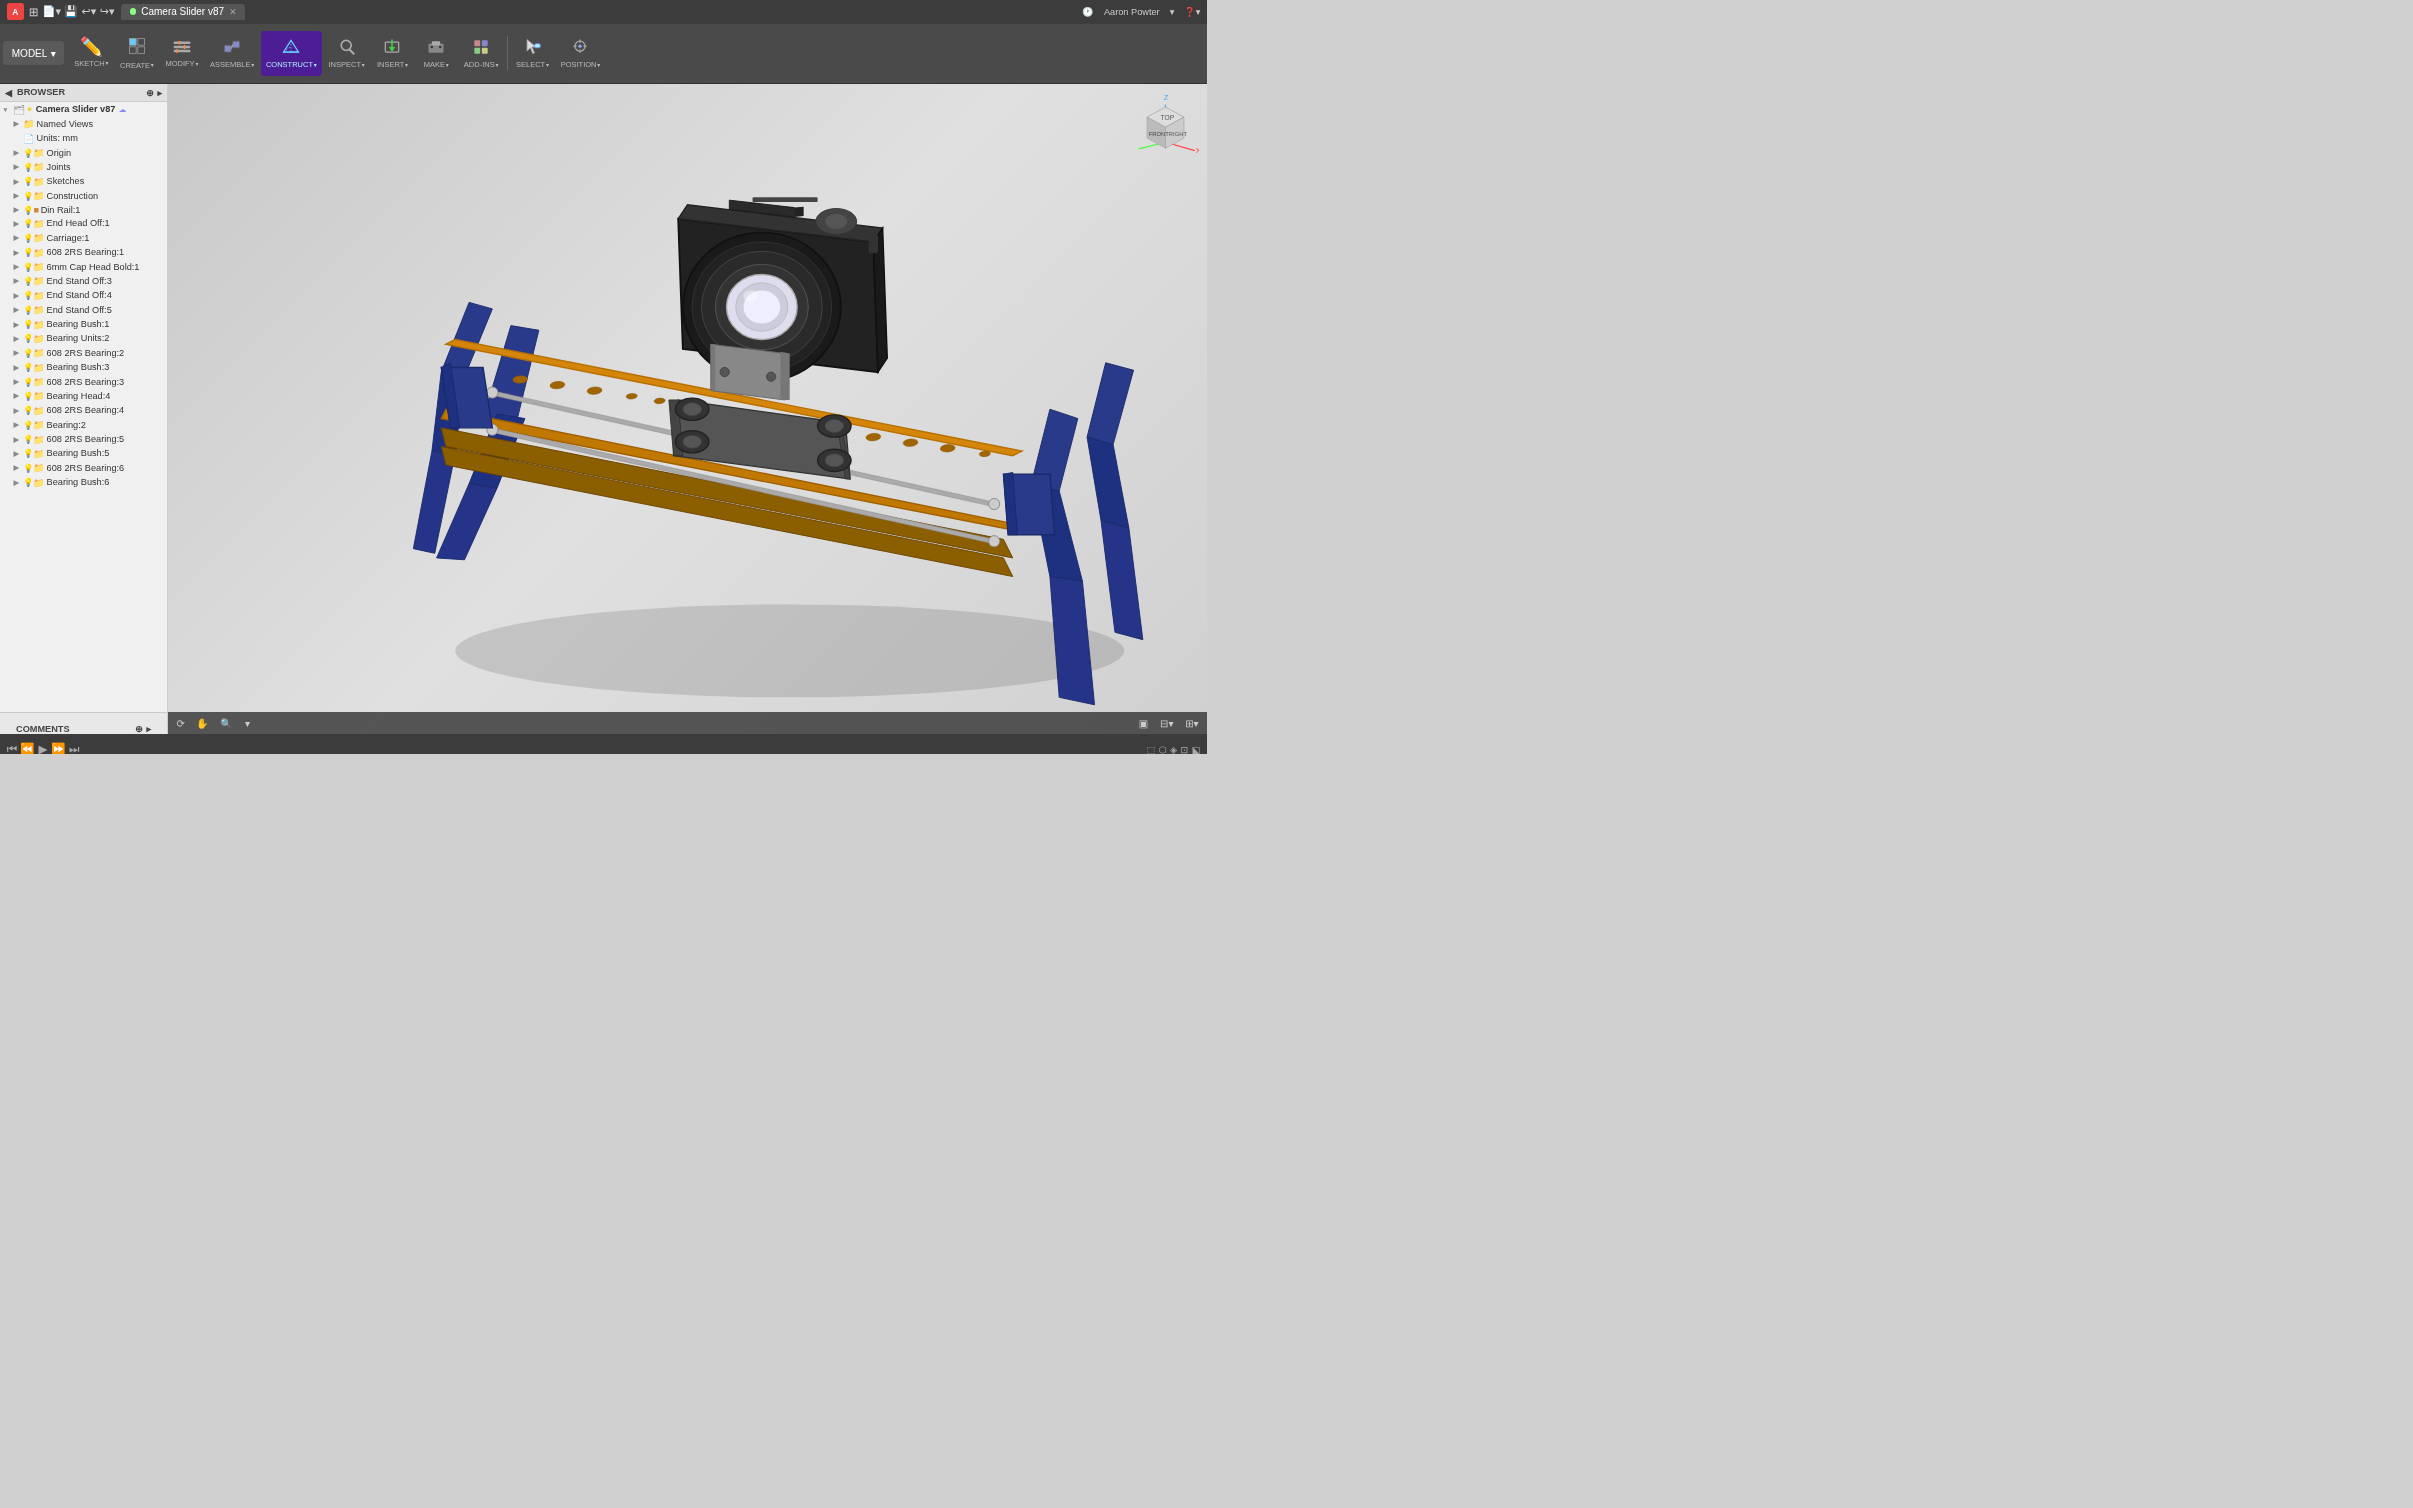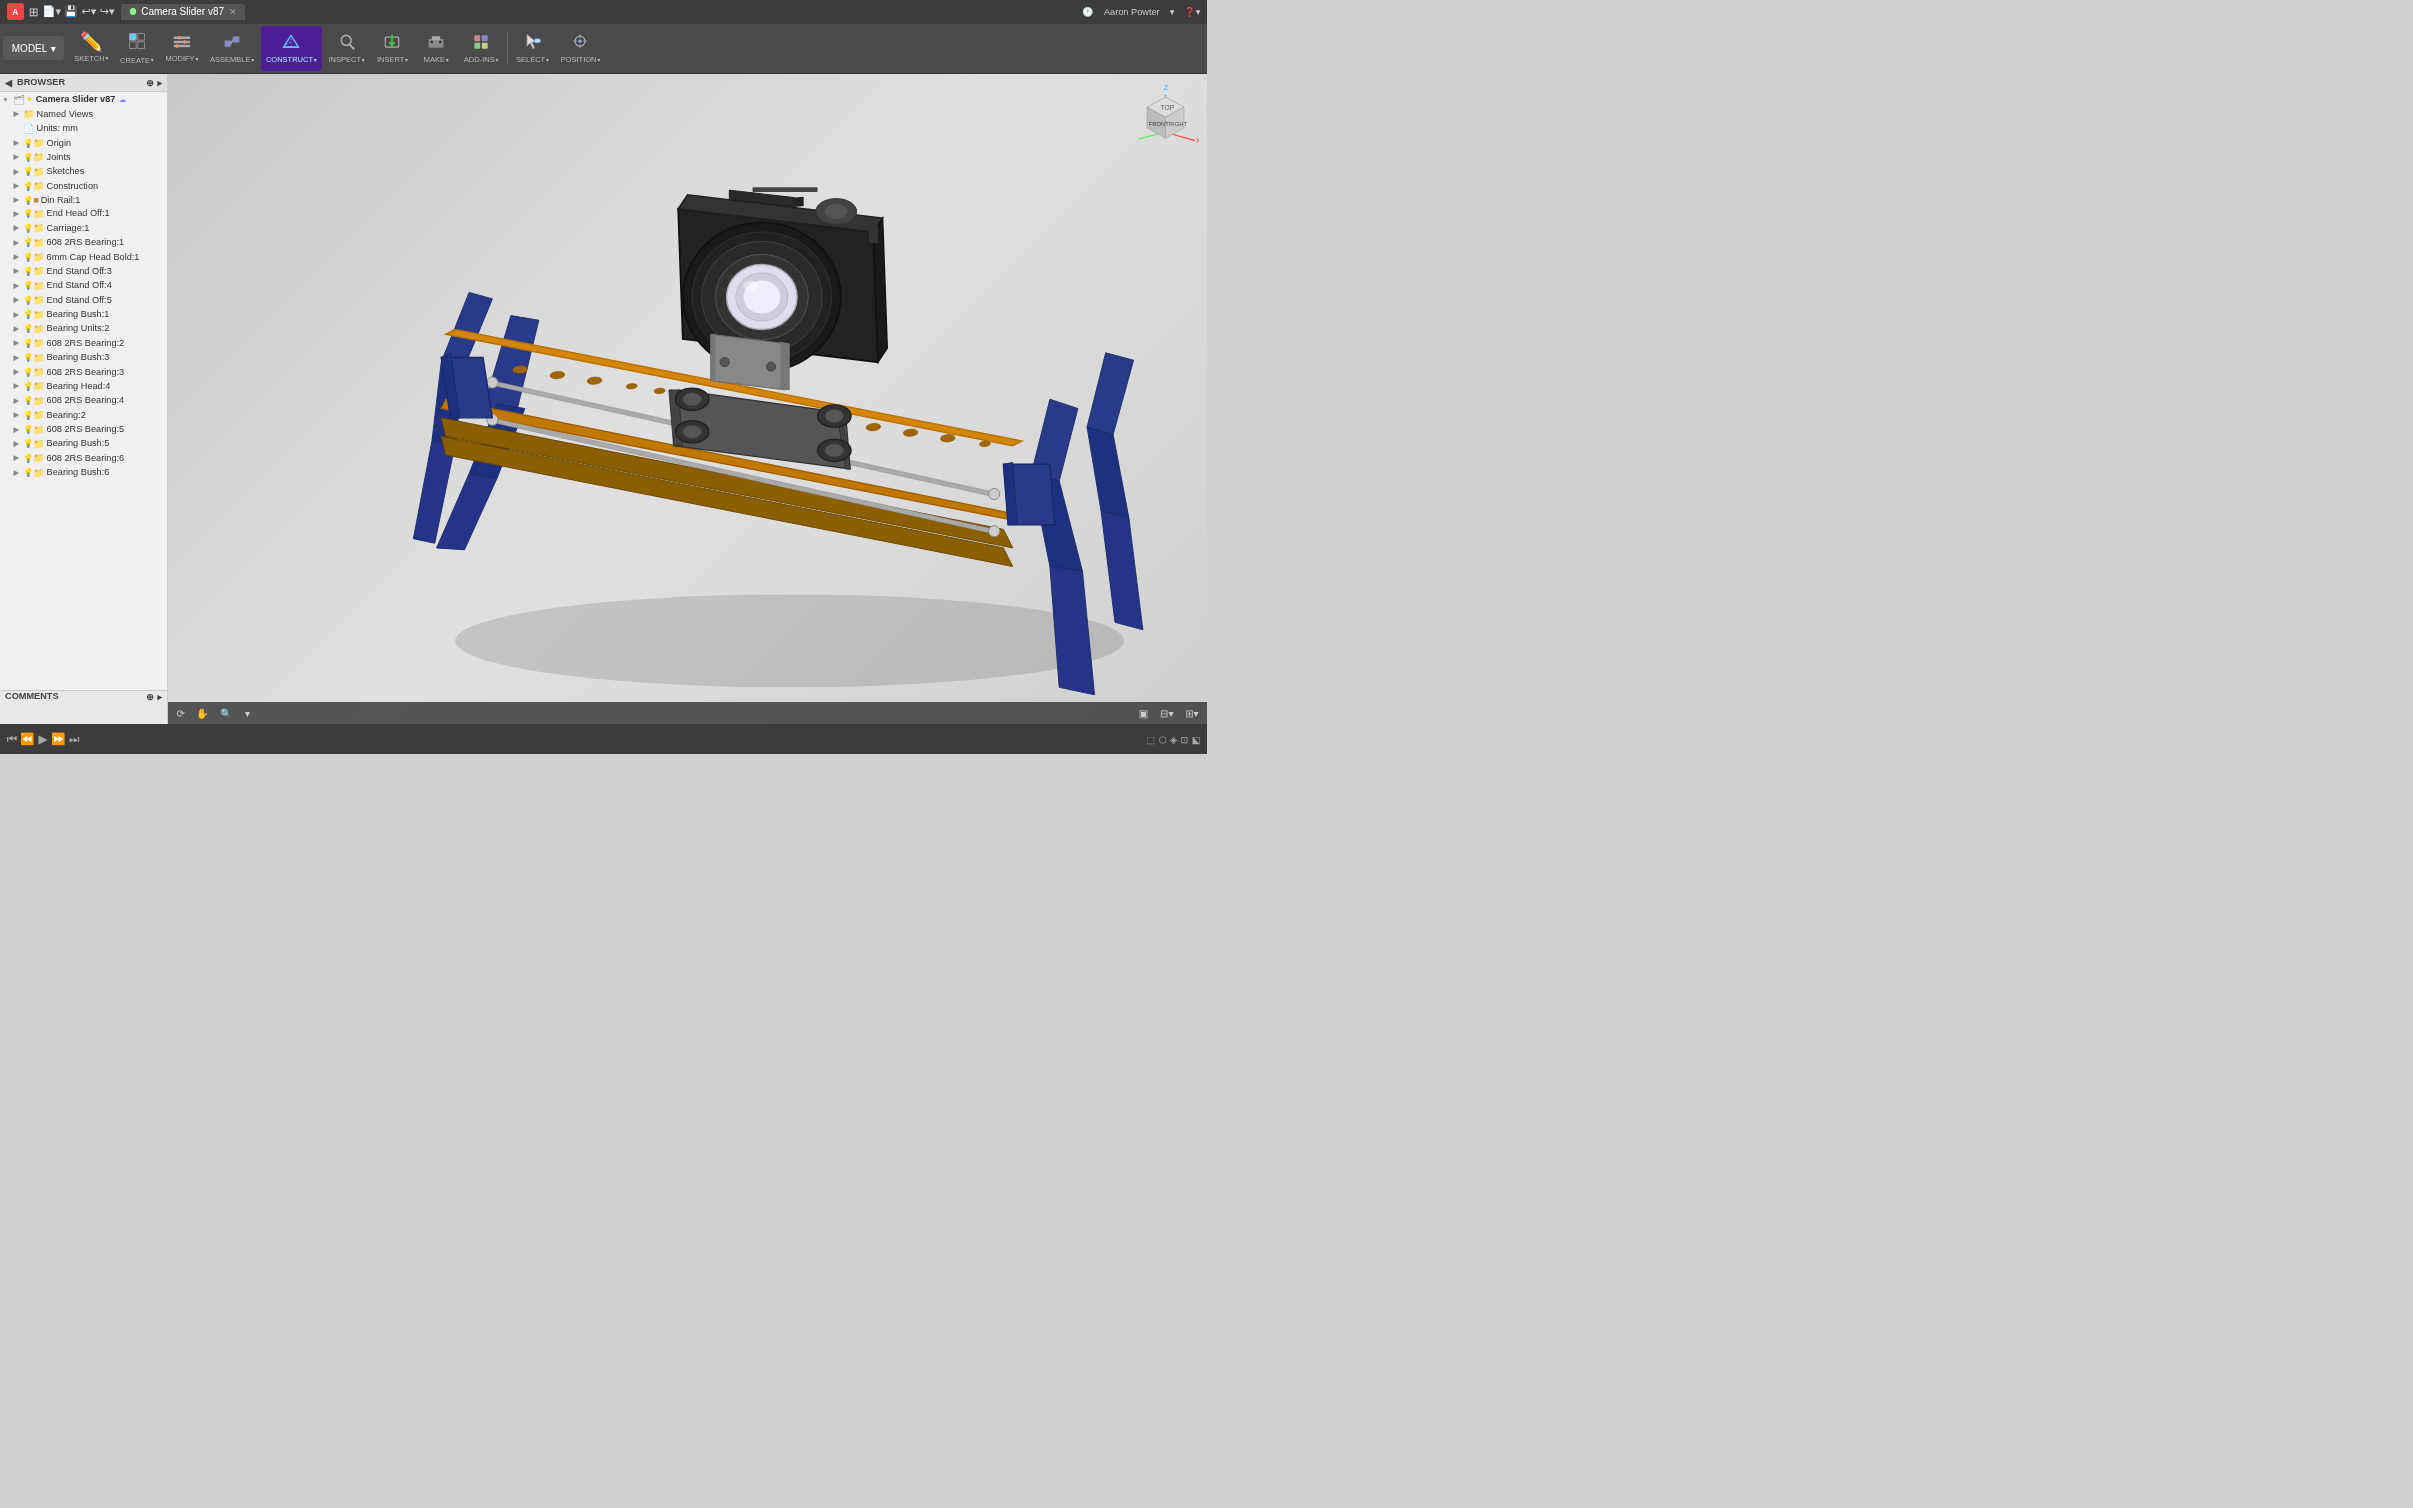--- a/index.html
+++ b/index.html
@@ -18,21 +18,21 @@
       display: flex; align-items: center;
       background: #555; border-radius: 3.4px 3.4px 0 0;
       padding: 2.5px 8.4px; color: #fff; font-size: 10px;
       gap: 5px;
     }
     #titlebar .tab .close-btn { color: #aaa; cursor: pointer; font-size: 9.2px; }
     #titlebar .right-icons { margin-left: auto; display: flex; align-items: center; gap: 10px; color: #ccc; font-size: 9.2px; }
 
     
     #toolbar {
-      height: 50px;
+      height: 60px;
       background: #4a4a4a;
       display: flex;
       align-items: center;
       padding: 0 3.4px;
       gap: 1.7px;
       border-bottom: 0.8px solid #333;
     }
     .toolbar-group {
       display: flex;
       flex-direction: column;
@@ -96,26 +96,26 @@
       color: #333;
       white-space: nowrap;
     }
     .tree-item .expand { width: 10px; font-size: 7.5px; color: #888; flex-shrink: 0; }
     .tree-item .bulb { width: 10px; font-size: 8.4px; color: #f0c040; flex-shrink: 0; }
     .tree-root { padding-left: 3.4px; }
     .tree-l1 { padding-left: 13.4px; }
 
     
     #comments-bar {
-      height: 34px;
+      height: 22px;
       background: #e8e8e8;
       border-top: 0.8px solid #ccc;
       display: flex;
-      align-items: flex-start;
-      padding: 0 5px;
+      align-items: flex-end;
+      padding: 0 16px;
       font-size: 9.2px;
       font-weight: bold;
       color: #444;
     }
 
     
     #viewport {
       flex: 1;
       background: linear-gradient(135deg, #c8c8c8 0%, #e0e0e0 50%, #d0d0d0 100%);
       position: relative;

